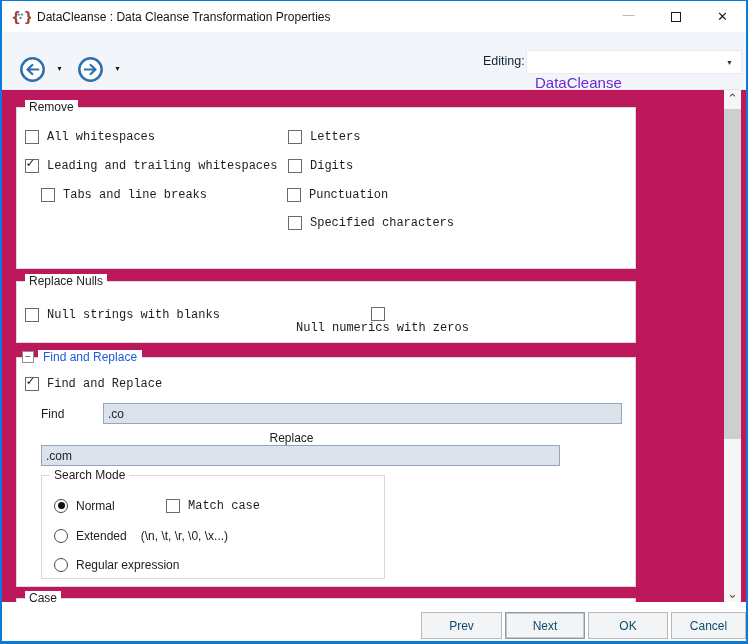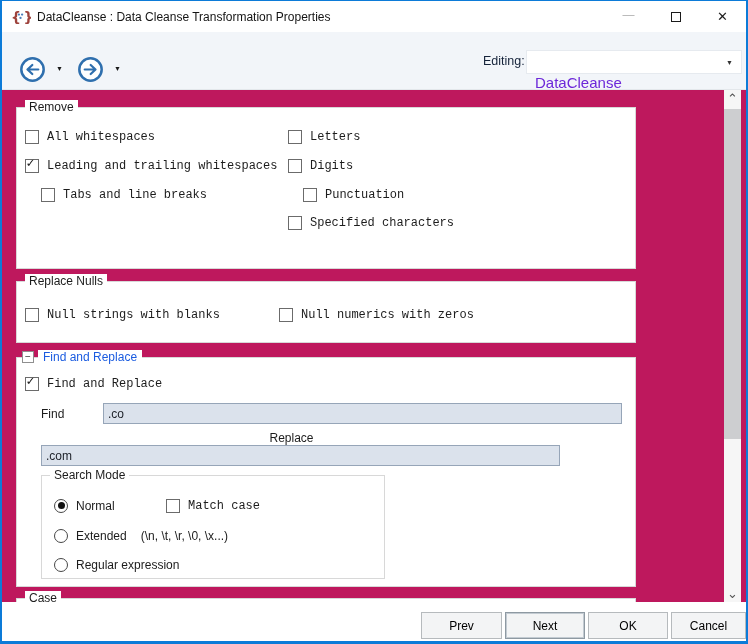--- a/index.html
+++ b/index.html
@@ -56,21 +56,21 @@
 
   
   .scrollbar { position:absolute; top:0; right:5px; width:17px; height:512px; background:#f6f6f6; }
   .scroll-arrow { position:absolute; left:0; width:17px; height:17px; display:flex; align-items:center; justify-content:center; color:#555; font-size:13px; cursor:pointer; }
   .scroll-up { top:0; }
   .scroll-down { bottom:0; }
   .scroll-thumb { position:absolute; left:0; top:19px; width:17px; height:330px; background:#cdced0; cursor:pointer; }
 
   
   .footer { position:absolute; left:0; right:0; bottom:0; height:39px; background:#fff; }
-  .btn { position:absolute; top:10px; height:27px; background:#f3f4f5; border:1px solid #b6babd; font-family:"Liberation Sans", sans-serif; font-size:12px; color:#000000; cursor:pointer; }
+  .btn { position:absolute; top:10px; height:27px; background:#f3f4f5; border:1px solid #b6babd; font-family:"Liberation Sans", sans-serif; font-size:12px; color:#0c4a6e; cursor:pointer; }
   .btn-prev  { left:419px; width:81px; }
   .btn-next  { left:503px; width:80px; border-color:#8e99a2; box-shadow: inset 0 0 0 1px #c3cbd2; }
   .btn-ok    { left:586px; width:80px; }
   .btn-cancel{ left:669px; width:75px; }
 </style>
 </head>
 <body>
 
 <div class="window">
 
@@ -134,37 +134,37 @@
         <span class="lbl">Tabs and line breaks</span>
       </div>
       <div class="cbrow" style="left:271px; top:21px;">
         <span class="cb"></span>
         <span class="lbl">Letters</span>
       </div>
       <div class="cbrow" style="left:271px; top:50px;">
         <span class="cb"></span>
         <span class="lbl">Digits</span>
       </div>
-      <div class="cbrow" style="left:286px; top:79px;">
+      <div class="cbrow" style="left:270px; top:79px;">
         <span class="cb"></span>
         <span class="lbl">Punctuation</span>
       </div>
       <div class="cbrow" style="left:271px; top:107px;">
         <span class="cb"></span>
         <span class="lbl">Specified characters</span>
       </div>
     </div>
 
     <div class="groupbox" style="left:14px; top:191px; width:620px; height:62px;">
       <span class="group-label">Replace Nulls</span>
       <div class="cbrow" style="left:8px; top:25px;">
         <span class="cb"></span>
         <span class="lbl">Null strings with blanks</span>
       </div>
-      <div class="cbrow" style="left:262px; top:25px;">
+      <div class="cbrow" style="left:271px; top:25px;flex-direction:column;">
         <span class="cb"></span>
         <span class="lbl">Null numerics with zeros</span>
       </div>
     </div>
 
     <div class="groupbox" style="left:14px; top:267px; width:620px; height:230px;">
       <span class="fr-expander">−</span>
       <span class="fr-title">Find and Replace</span>
 
       <div class="cbrow" style="left:8px; top:18px;">

